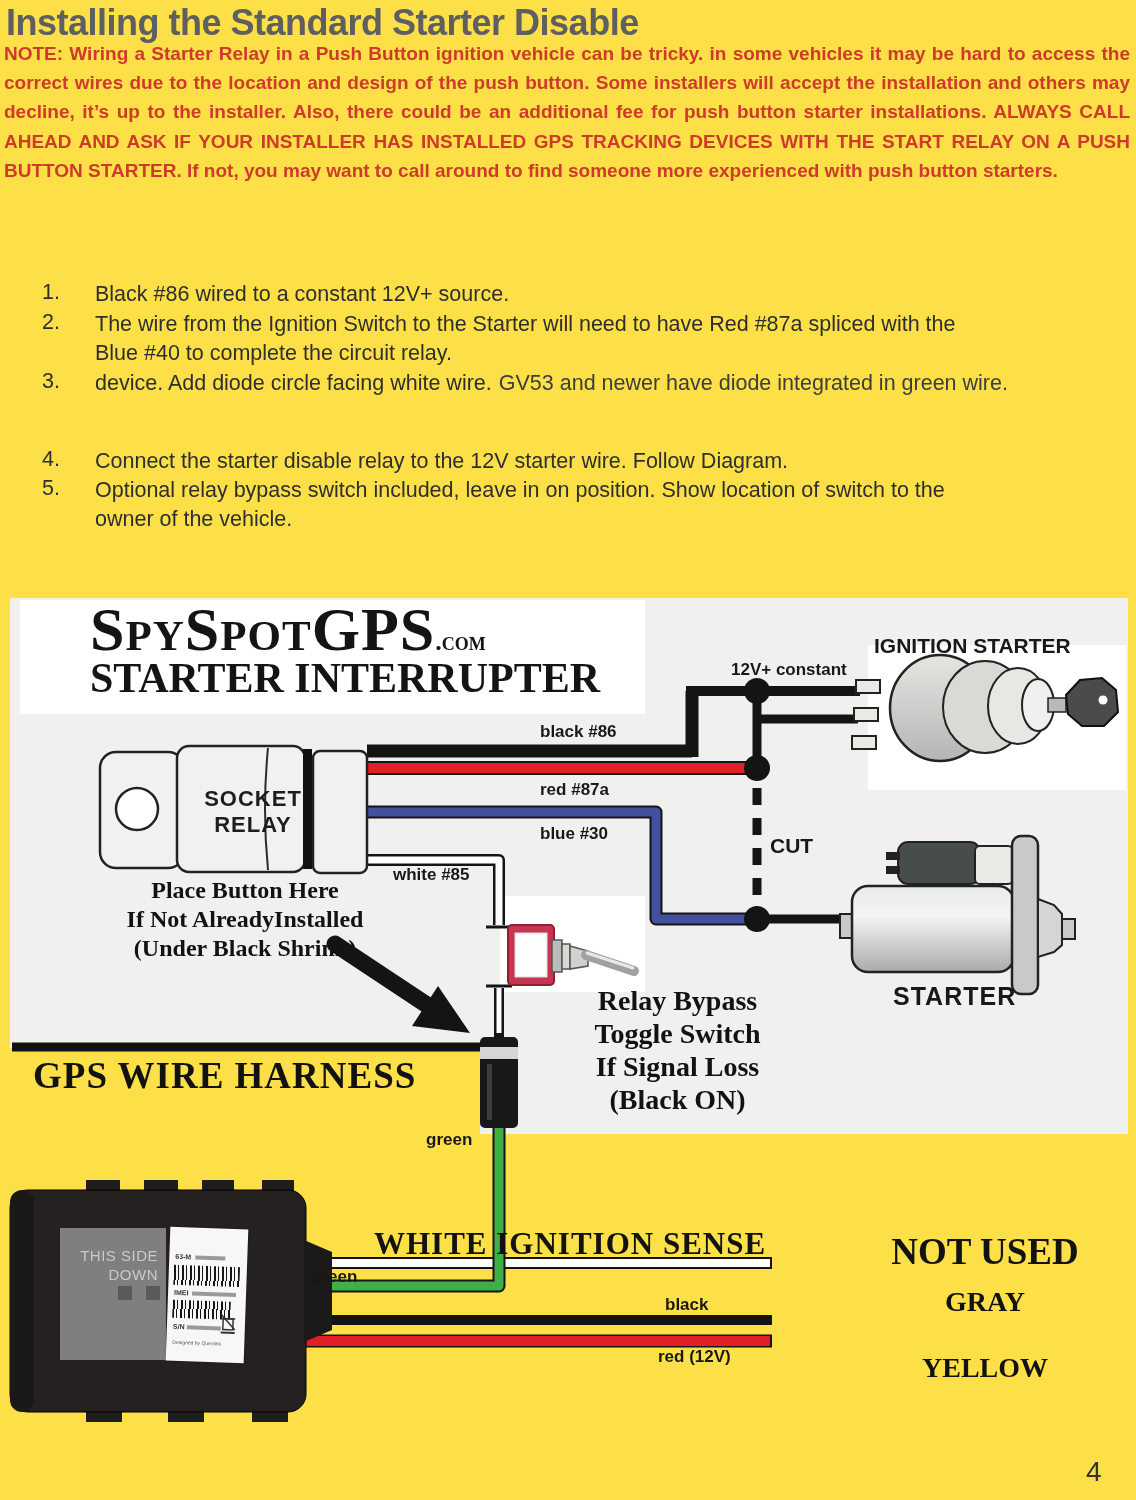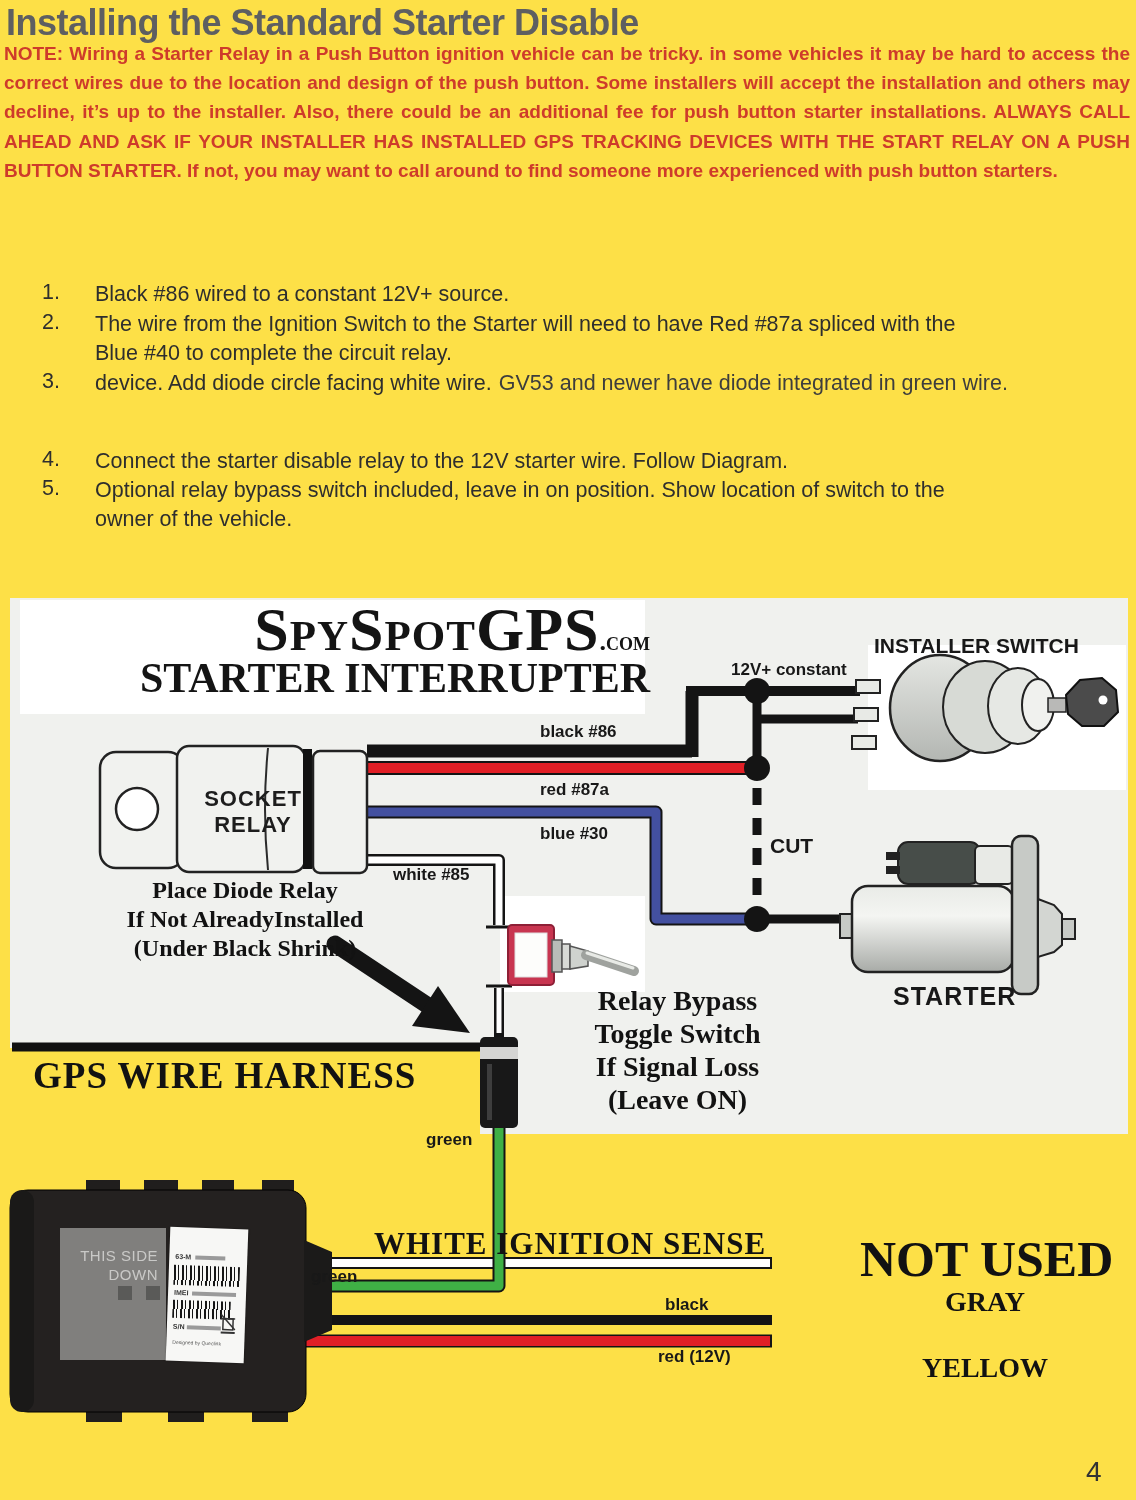--- a/index.html
+++ b/index.html
@@ -12,34 +12,34 @@
         color:#ce3b2b;text-align:justify;}
   
   .step{position:absolute;left:0;top:0;width:1136px;}
   .step .num{position:absolute;left:42px;top:0;font-size:21.5px;color:#2e2e2e;}
   .step .body{position:absolute;left:95px;top:0;width:1041px;}
   .step .line{font-size:21.5px;line-height:29.4px;color:#2e2e2e;white-space:nowrap;}
   .added{color:#3d3d3d;font-weight:400;margin-left:7px;}
   
   .wl{position:absolute;font-weight:700;font-size:17px;color:#181818;white-space:nowrap;}
   .serifb{font-family:"Liberation Serif",serif;font-weight:700;color:#121212;white-space:nowrap;}
-  #logo{left:90px;top:598px;width:560px;text-align:right;}
+  #logo{left:90px;top:598px;width:560px;text-align:left;}
   #logo .main{font-family:"Liberation Serif",serif;font-weight:700;font-variant:small-caps;
               font-size:62px;line-height:62px;color:#141414;letter-spacing:1px;}
   #logo .suffix{font-family:"Liberation Serif",serif;font-weight:700;font-variant:small-caps;
               font-size:26px;color:#141414;}
   #logo .subtitle{font-family:"Liberation Serif",serif;font-weight:700;font-size:42px;
               line-height:44px;color:#141414;margin-top:-4px;letter-spacing:0px;}
   #socket-relay-label{left:177px;top:786px;width:152px;text-align:center;
               font-size:22px;line-height:26px;font-weight:700;color:#1d1d1d;letter-spacing:1px;}
   #diode-note{left:95px;top:876px;width:300px;text-align:center;font-size:24px;line-height:29px;}
   #harness-label{left:33px;top:1054px;font-size:37px;letter-spacing:1px;}
   #bypass-note{left:545px;top:984px;width:265px;text-align:center;font-size:28px;line-height:33px;}
   #sense-label{left:374px;top:1226px;font-size:31px;letter-spacing:1px;}
-  #not-used-title{left:860px;top:1230px;width:250px;font-size:50px;}
+  #not-used-title{left:860px;top:1230px;width:250px;text-align:center;font-size:37px;}
   .nu-color{left:860px;width:250px;text-align:center;font-size:28px;}
   #page-num{left:1086px;top:1456px;font-size:28px;color:#333;}
   
   #device-panel{left:62px;top:1240px;width:98px;height:110px;text-align:right;
         font-size:15px;line-height:19px;color:#c9c9c7;letter-spacing:0.5px;}
   .panel-square{width:14px;height:14px;background:#5a5a58;}
   #device-label{left:168px;top:1228px;width:78px;height:134px;background:#f7f7f5;
         transform:rotate(2deg);box-shadow:0 0 2px rgba(0,0,0,0.4);}
   #device-label .tiny{position:absolute;font-size:7px;color:#333;font-weight:700;}
   .barcode{position:absolute;background:repeating-linear-gradient(90deg,#151515 0 2px,#f7f7f5 2px 4px,#151515 4px 5px,#f7f7f5 5px 8px);}
@@ -229,41 +229,41 @@
   <div class="abs" id="socket-relay-label">
     <div>SOCKET</div>
     <div>RELAY</div>
   </div>
 
   <div class="wl" style="left:540px;top:722px">black #86</div>
   <div class="wl" style="left:540px;top:780px">red #87a</div>
   <div class="wl" style="left:540px;top:824px">blue #30</div>
   <div class="wl" style="left:393px;top:865px">white #85</div>
   <div class="wl" style="left:731px;top:660px">12V+ constant</div>
-  <div class="wl" style="left:874px;top:634px;font-size:21px">INSTALLER SWITCH</div>
+  <div class="wl" style="left:874px;top:634px;font-size:21px">IGNITION STARTER</div>
   <div class="wl" style="left:770px;top:834px;font-size:21px">CUT</div>
   <div class="wl" style="left:893px;top:982px;font-size:25px;letter-spacing:1px">STARTER</div>
   <div class="wl" style="left:426px;top:1130px">green</div>
   <div class="wl" style="left:311px;top:1267px">green</div>
   <div class="wl" style="left:665px;top:1295px">black</div>
   <div class="wl" style="left:658px;top:1347px">red (12V)</div>
 
   <div class="abs serifb" id="diode-note">
-    <div>Place Diode Relay</div>
+    <div>Place Button Here</div>
     <div>If Not AlreadyInstalled</div>
     <div>(Under Black Shrink)</div>
   </div>
 
   <div class="abs serifb" id="harness-label">GPS WIRE HARNESS</div>
 
   <div class="abs serifb" id="bypass-note">
     <div>Relay Bypass</div>
     <div>Toggle Switch</div>
     <div>If Signal Loss</div>
-    <div>(Leave ON)</div>
+    <div>(Black ON)</div>
   </div>
 
   <div class="abs serifb" id="sense-label">WHITE IGNITION SENSE</div>
 
   <div class="abs serifb" id="not-used-title">NOT USED</div>
   <div class="abs serifb nu-color" style="top:1286px">GRAY</div>
   <div class="abs serifb nu-color" style="top:1352px">YELLOW</div>
 
   <div class="abs" id="device-panel" style="background:#807f7d;left:60px;top:1228px;width:106px;height:132px;padding:0;">
     <div style="margin:18px 8px 0 0;">

